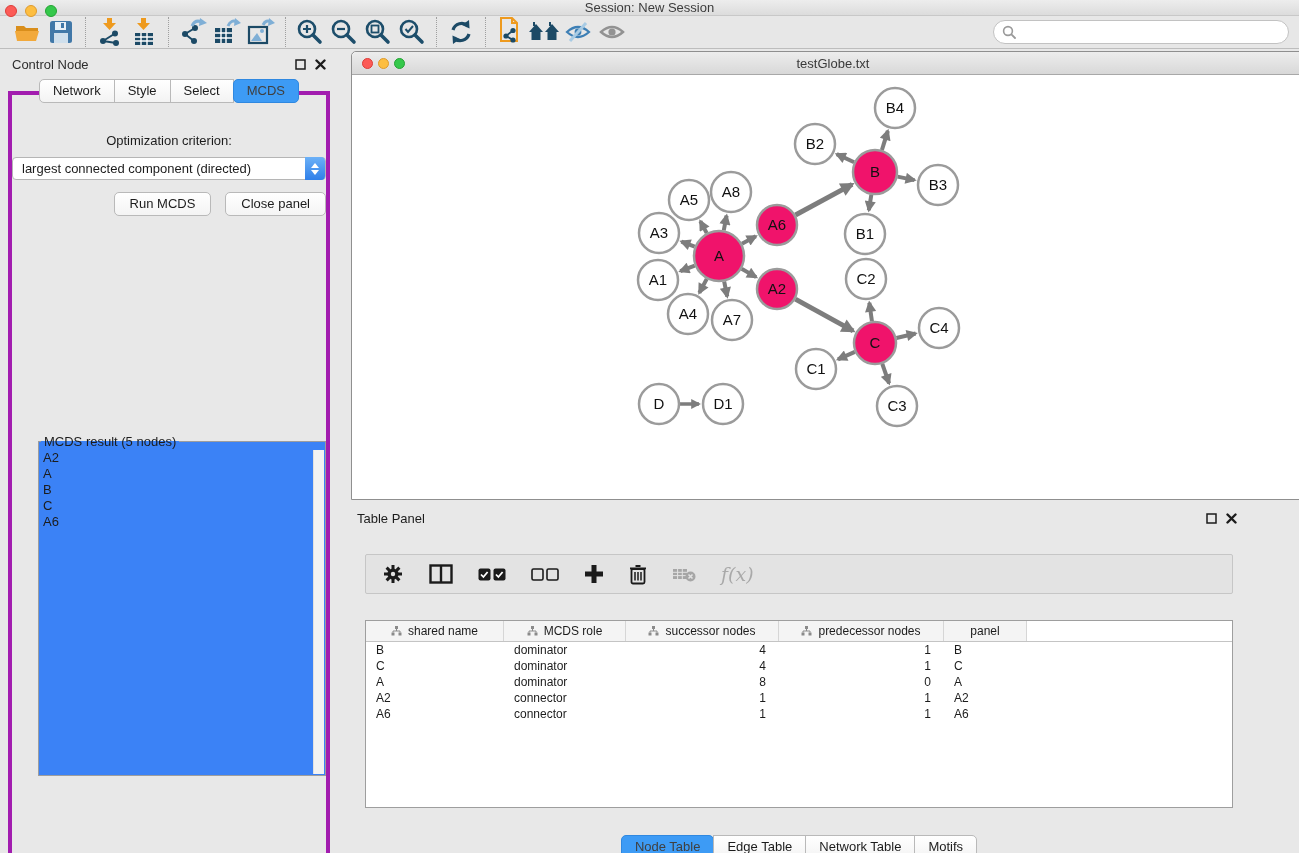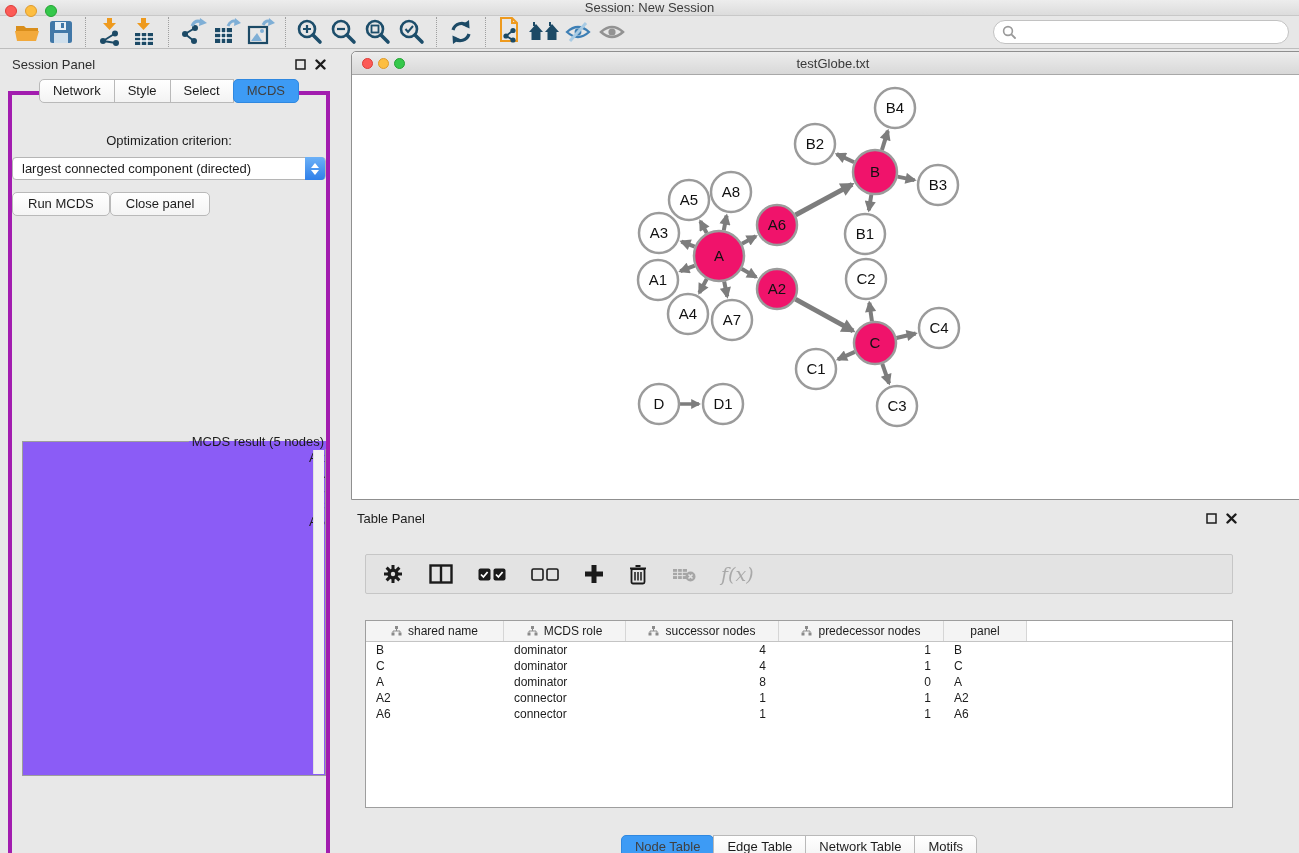--- a/index.html
+++ b/index.html
@@ -51,25 +51,25 @@
   .cp-content { flex:1; margin:-12px 8px 0 8px; border:4px solid #a21caf; padding-top:12px; position:relative; }
   .opt-label { text-align:center; font-size:13px; margin-top:26px; }
   .dropdown { width:314px; height:23px; margin:9px auto 0; background:#fff; border:1px solid #b5b5b5;
               border-radius:4px; position:relative; display:flex; align-items:center; padding-left:9px; }
   .dropdown .dd-value { font-size:13px; }
   .dd-stepper { position:absolute; right:0; top:-1px; width:20px; height:23px; border-radius:0 4px 4px 0;
                 background:linear-gradient(#6cb1f7,#2f7fe9); display:flex; flex-direction:column;
                 align-items:center; justify-content:center; gap:2px; }
   .dd-stepper .tri-up { width:0; height:0; border-left:4px solid transparent; border-right:4px solid transparent; border-bottom:5px solid #fff; }
   .dd-stepper .tri-down { width:0; height:0; border-left:4px solid transparent; border-right:4px solid transparent; border-top:5px solid #fff; }
-  .btn-row { display:flex; justify-content:flex-start; gap:0; margin-top:12px; }
+  .btn-row { display:flex; justify-content:flex-end; gap:14px; margin-top:12px; }
   .mac-btn { font-size:13px; padding:3px 15px 4px; background:linear-gradient(#ffffff,#f4f4f4);
              border:1px solid #b9b9b9; border-radius:5px; color:#1c1c1c; cursor:default; }
-  .mcds-result { position:absolute; left:10px; right:0px; top:339px; height:342px;
-                 border:1px solid #9d9d9d; background:#8b5cf6;text-align:right; }
+  .mcds-result { position:absolute; left:26px; right:0px; top:339px; height:342px;
+                 border:1px solid #9d9d9d; background:#3b82f6; }
   .mcds-result legend { font-size:13px; margin-left:2px; padding:0 3px; background:transparent; color:#1c1c1c; }
   .mcds-list { padding:1px 0 0 4px; font-size:13px; line-height:16px; }
   .mcds-scroll { position:absolute; right:1px; top:1px; bottom:1px; width:11px; background:#f2f2f2; border-left:1px solid #e0e0e0; }
 
   
   .right-area { flex:1; display:flex; flex-direction:column; }
   .network-window { margin:2px 0 0 13px; width:964px; height:449px; border:1px solid #8f8f8f;
                     border-radius:5px 5px 0 0; background:#fff; display:flex; flex-direction:column; }
   .nw-titlebar { height:23px; background:linear-gradient(#ededed,#d8d8d8); border-bottom:1px solid #a8a8a8;
                  border-radius:5px 5px 0 0; position:relative; display:flex; align-items:center; justify-content:center; }
@@ -258,21 +258,21 @@
       </svg>
       <input type="text" value="" placeholder="" style="">
     </div>
   </div>
 
   <div class="main">
     <div class="split-grip"></div>
 
     <div class="control-panel">
       <div class="cp-header">
-        <span class="cp-title">Session Panel</span>
+        <span class="cp-title">Control Node</span>
         <span class="panel-icons">
           <svg width="11" height="11" viewBox="0 0 11 11">
             <rect x="1" y="1" width="9" height="9" fill="none" stroke="#1b1b1b" stroke-width="1.5"></rect>
           </svg>
           <svg width="11" height="11" viewBox="0 0 11 11">
             <path d="M1.5 1.5 L9.5 9.5 M9.5 1.5 L1.5 9.5" stroke="#1b1b1b" stroke-width="2.4" stroke-linecap="round"></path>
           </svg>
         </span>
       </div>
       <div class="seg-tabs" id="cp-tabs">

